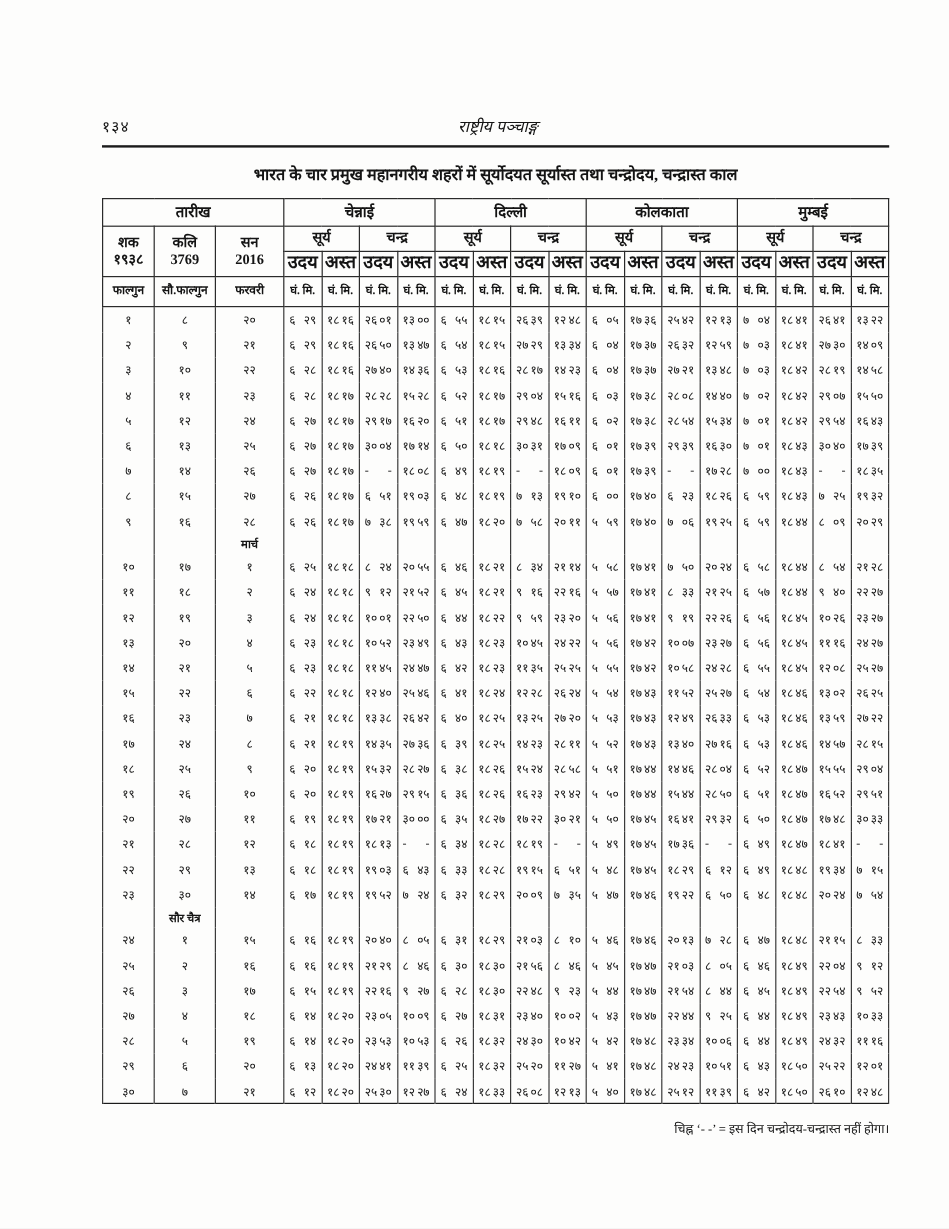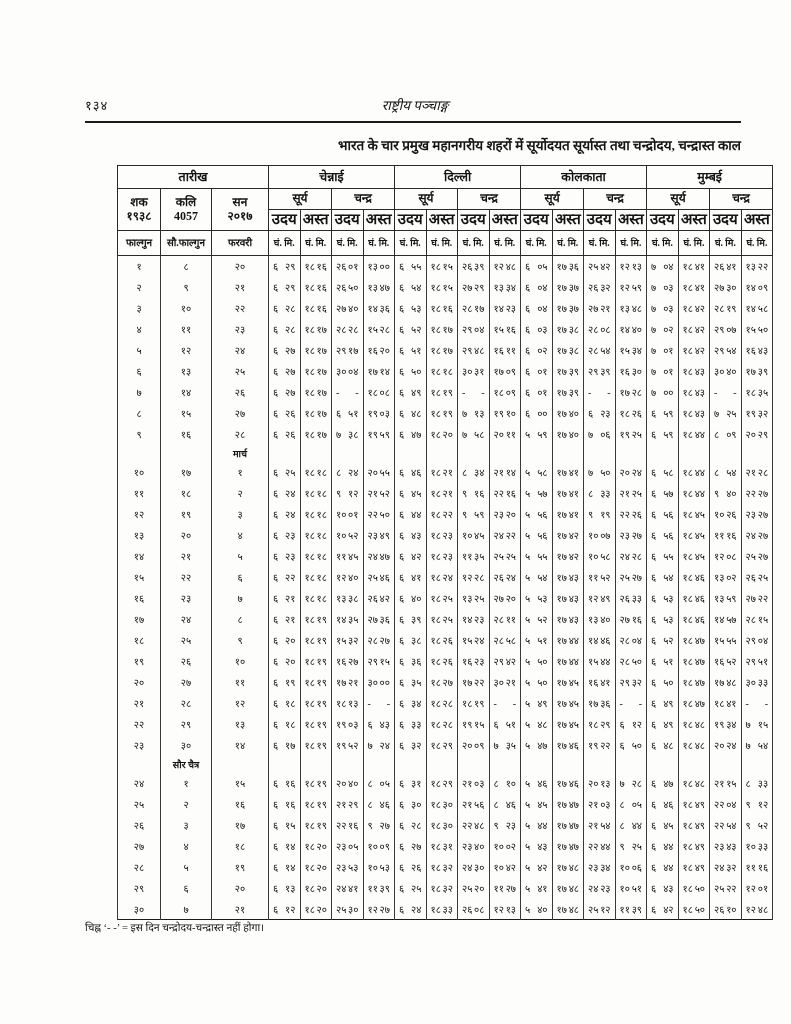--- a/index.html
+++ b/index.html
@@ -5,41 +5,41 @@
   html,body{margin:0;padding:0;background:#e8e8e8;}
   .page{
     width:791px;height:1024px;background:#fdfdfc;margin:0 auto;position:relative;
     font-family:"Liberation Serif","DejaVu Serif",serif;color:#141414;overflow:hidden;
   }
   .content{position:absolute;left:85px;top:96px;width:656px;}
   .runhead{display:flex;align-items:baseline;justify-content:space-between;height:20px;}
   .pageno{font-size:13px;letter-spacing:1px;}
   .journal{position:absolute;left:4px;right:0;text-align:center;font-style:italic;font-size:13.5px;}
   .rule{border-top:2.5px solid #1b1b1b;margin-top:5px;}
-  .title{text-align:right;font-weight:bold;font-size:13.5px;margin:13px 0 11px 0;}
-  table.pn{border-collapse:collapse;table-layout:fixed;width:656px;border:1.7px solid #1b1b1b;margin-left:32px;}
+  .title{text-align:center;font-weight:bold;font-size:13.5px;margin:13px 0 11px 0;}
+  table.pn{border-collapse:collapse;table-layout:fixed;width:656px;border:1.7px solid #1b1b1b;}
   table.pn th{border:1px solid #2a2a2a;font-weight:bold;padding:0;line-height:1.15;}
   .h1 th{height:22px;font-size:12.5px;}
   .era{font-size:11.5px;}
   .era .yr{font-weight:bold;text-align:center;}
   .h2 th{height:20px;font-size:12px;font-family:Liberation Serif, serif;}
   .h3 th{height:20px;font-size:15px;}
   .h4 th{height:24px;font-size:9.5px;font-weight:bold;white-space:nowrap;overflow:hidden;}
   .h4 th.mon{font-size:10px;}
   tbody td{
     border-left:1px solid #3a3a3a;border-right:1px solid #3a3a3a;
     padding:0;text-align:center;font-size:10px;white-space:nowrap;
   }
   tbody tr{height:21px;}
   tbody tr.mini{height:17px;}
   tbody tr.mini td{font-size:9.5px;font-weight:bold;}
   .gl{border-left:1.7px solid #1b1b1b !important;}
   .tv{display:flex;justify-content:space-between;padding:0 4px;}
   .tv span{display:inline-block;}
-  .foot{text-align:left;font-size:10.5px;}
+  .foot{margin-top:13px;text-align:right;font-size:10.5px;}
 </style>
 </head>
 <body>
 
 <div class="page">
   <div class="content">
 
     <div class="runhead">
       <span class="pageno">१३४</span>
       <span class="journal">राष्ट्रीय पञ्चाङ्ग</span>
@@ -64,25 +64,25 @@
           <th colspan="4" class="gl">कोलकाता</th>
           <th colspan="4" class="gl">मुम्बई</th>
         </tr>
         <tr class="h2">
           <th rowspan="2" class="era">
             <div>शक</div>
             <div class="yr">१९३८</div>
           </th>
           <th rowspan="2" class="era">
             <div>कलि</div>
-            <div class="yr">4057</div>
+            <div class="yr">3769</div>
           </th>
           <th rowspan="2" class="era">
             <div>सन</div>
-            <div class="yr">२०१७</div>
+            <div class="yr">2016</div>
           </th>
           <th colspan="2" class="gl">सूर्य</th>
           <th colspan="2">चन्द्र</th>
           <th colspan="2" class="gl">सूर्य</th>
           <th colspan="2">चन्द्र</th>
           <th colspan="2" class="gl">सूर्य</th>
           <th colspan="2">चन्द्र</th>
           <th colspan="2" class="gl">सूर्य</th>
           <th colspan="2">चन्द्र</th>
         </tr>

